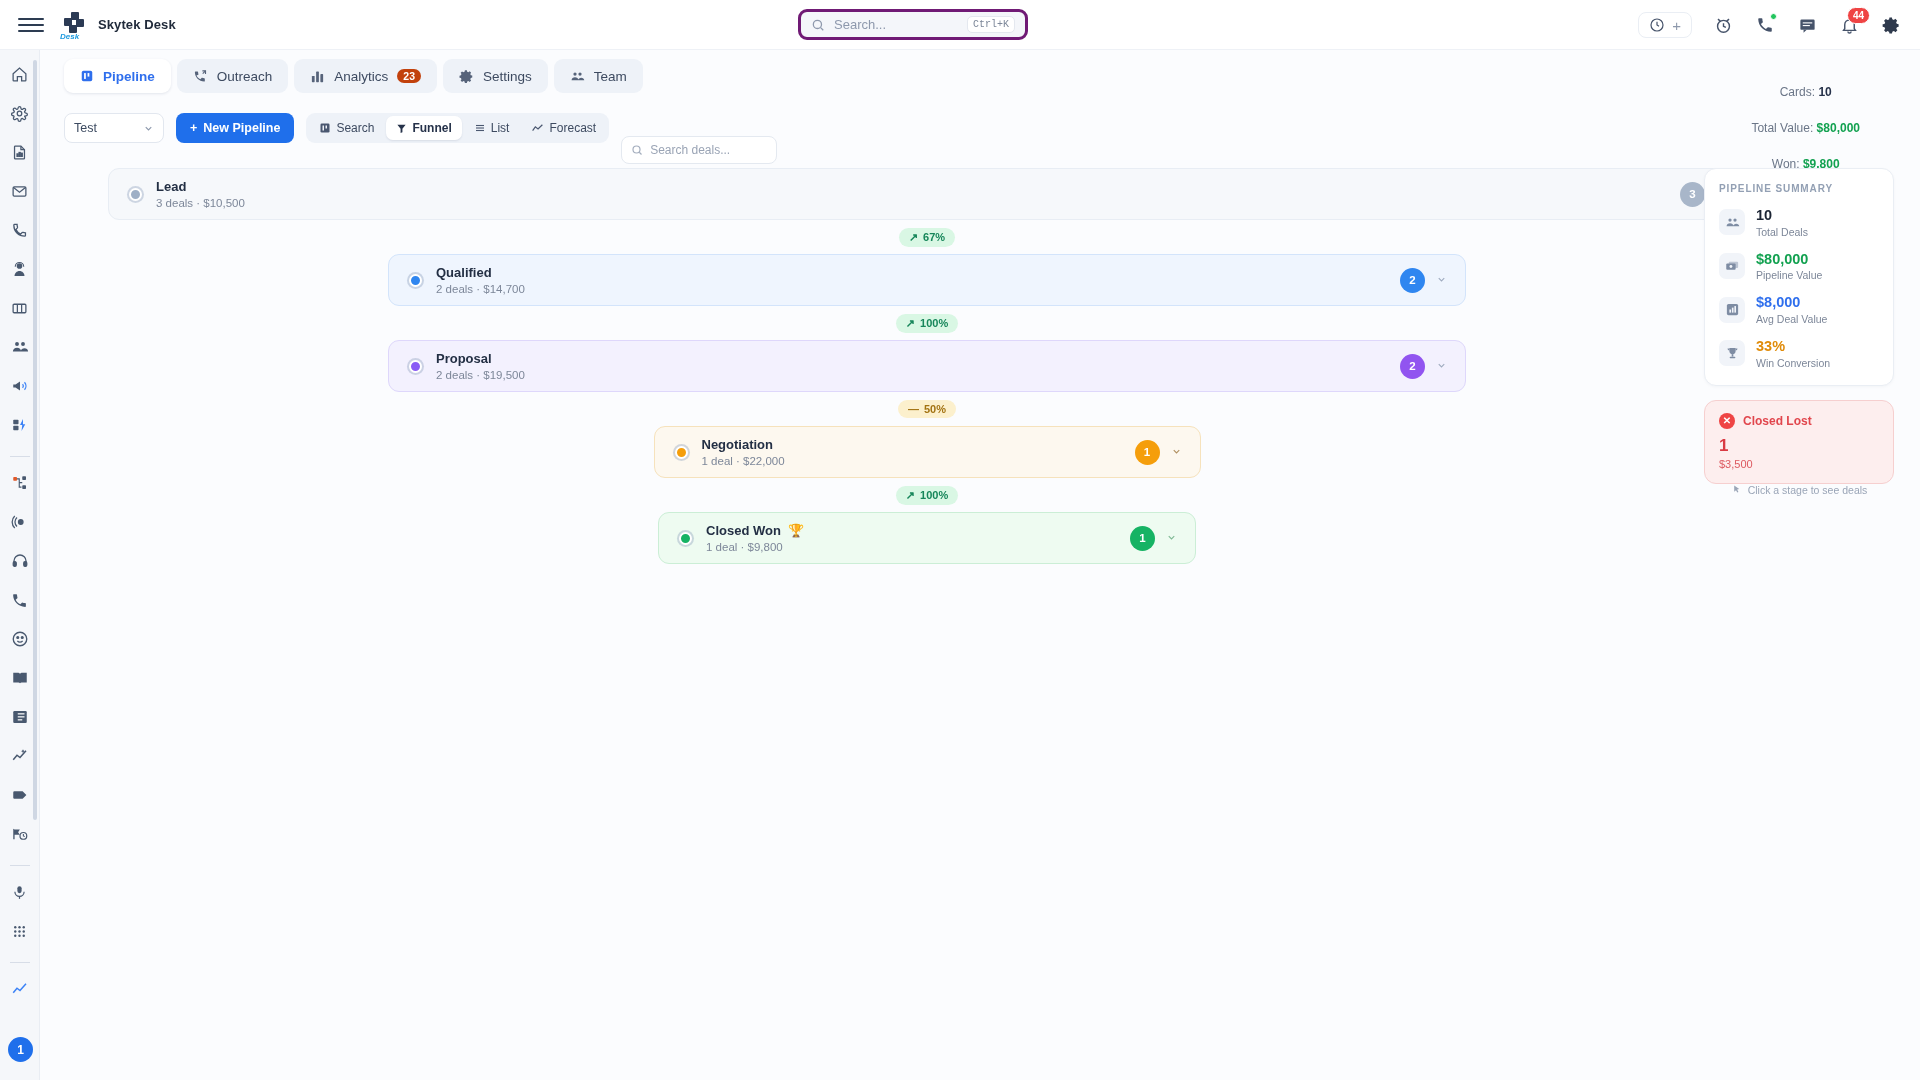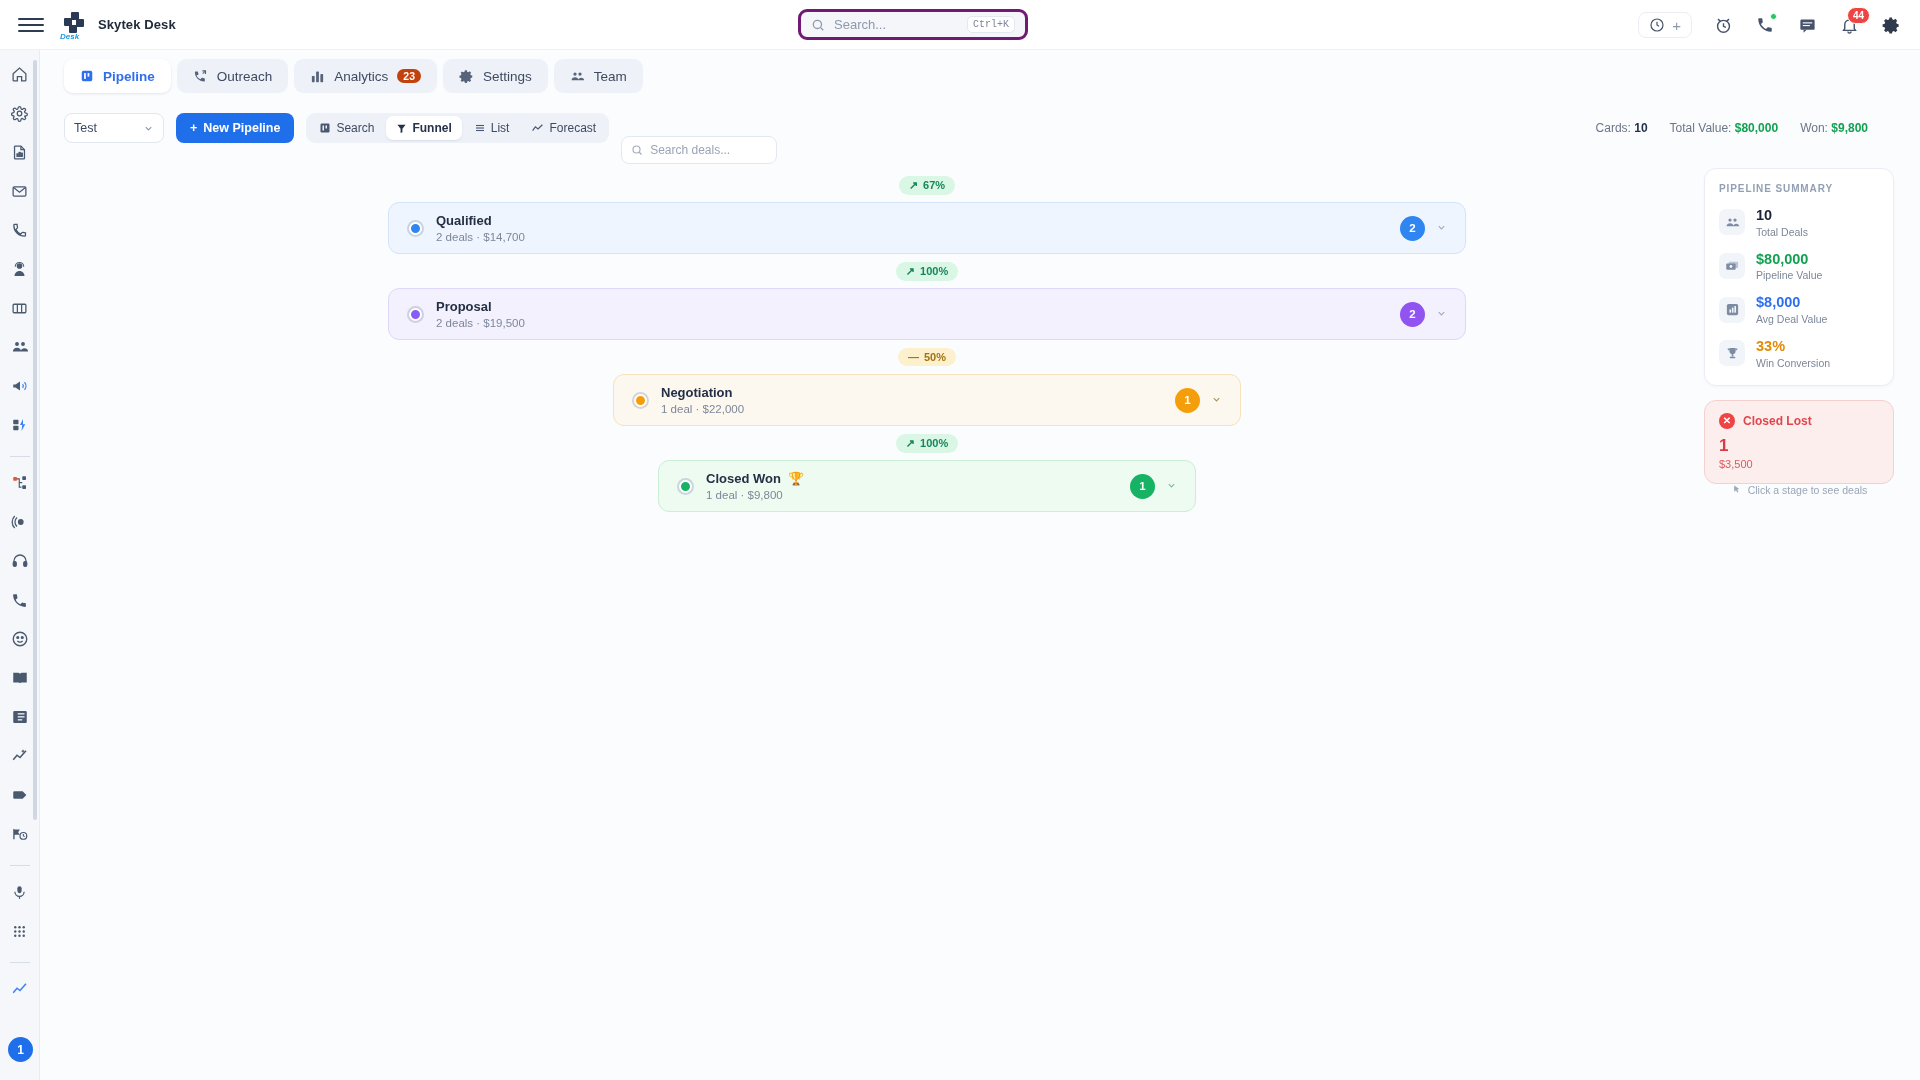--- a/index.html
+++ b/index.html
@@ -101,21 +101,21 @@
   }
   .viewbtn {
     height: 24px; display:flex; align-items:center; gap:5px; padding: 0 10px;
     font-size: 12px; color:#3d4a60; border-radius:7px; cursor:pointer;
   }
   .viewbtn.active { background:#fff; font-weight:600; color:#26324a; box-shadow:0 1px 2px rgba(20,40,80,.1); }
   .deal-search {
     width: 156px; height: 28px; background:#fff; border:1px solid #e4e9f0; border-radius:8px;
     display:flex; align-items:center; gap:7px; padding: 0 9px; font-size:12px; color:#9aa4b5;margin-top:44px;
   }
-  .tool-stats { position:absolute; right: 52px; display:flex; align-items:center; gap: 22px; font-size:12px; color:#6b7688;}
+  .tool-stats { position:absolute; right: 60px; display:flex; align-items:center; gap: 22px; font-size:12px; color:#6b7688;flex-direction:column;}
   .tool-stats b { color:#26324a; }
   .tool-stats .money { color:#12a150; font-weight:700; }
 
   
   .canvas { position:absolute; left:0; top:104px; width:1880px; height:926px; }
   .funnel { position:absolute; left: 68px; top: 14px; width: 1638px; }
   .stage {
     position: relative; height: 52px; border-radius: 11px;
     display:flex; align-items:center; margin: 0 auto;
     border: 1px solid transparent;
@@ -522,20 +522,37 @@
         <span>Won:</span>
         <span class="money">$9,800</span>
       </div>
     </div>
   </div>
 
   <div class="canvas">
 
     <div class="funnel">
 
+      <div class="stage" id="stage0" style="width: 1638px; background: rgb(246, 248, 251); border-color: rgb(232, 237, 244);">
+        <div class="stage-dot" id="dot0" style="background: rgb(159, 176, 198);"></div>
+        <div class="stage-txt">
+          <div class="stage-name">
+            <span>Lead</span>
+          </div>
+          <div class="stage-sub">3 deals · $10,500</div>
+        </div>
+        <div class="stage-right">
+          <div class="count-circle" id="cc0" style="background: rgb(168, 182, 201);">3</div>
+          <span class="chev">
+            <svg width="11" height="11" viewBox="0 0 24 24" fill="none" stroke="#9fabbf" stroke-width="2.4">
+                <polyline points="6,9 12,15 18,9"></polyline>
+              </svg>
+          </span>
+        </div>
+      </div>
 
       <div class="conv">
         <div class="conv-pill" id="cv0" style="background: rgb(217, 247, 228); color: rgb(23, 134, 90);">
           <span>↗</span>
           <span>67%</span>
         </div>
       </div>
 
       <div class="stage" id="stage1" style="width: 1078px; background: rgb(239, 245, 254); border-color: rgb(211, 228, 251);">
         <div class="stage-dot" id="dot1" style="background: rgb(47, 134, 240);"></div>
@@ -580,21 +597,21 @@
         </div>
       </div>
 
       <div class="conv">
         <div class="conv-pill" id="cv2" style="background: rgb(252, 240, 205); color: rgb(163, 115, 18);">
           <span>—</span>
           <span>50%</span>
         </div>
       </div>
 
-      <div class="stage" id="stage3" style="width: 628px; background: rgb(253, 248, 239); border-color: rgb(246, 226, 188);">
+      <div class="stage" id="stage3" style="width: 547px; background: rgb(253, 248, 239); border-color: rgb(246, 226, 188);">
         <div class="stage-dot" id="dot3" style="background: rgb(245, 158, 11);"></div>
         <div class="stage-txt">
           <div class="stage-name">
             <span>Negotiation</span>
           </div>
           <div class="stage-sub">1 deal · $22,000</div>
         </div>
         <div class="stage-right">
           <div class="count-circle" id="cc3" style="background: rgb(245, 158, 11);">1</div>
           <span class="chev">

